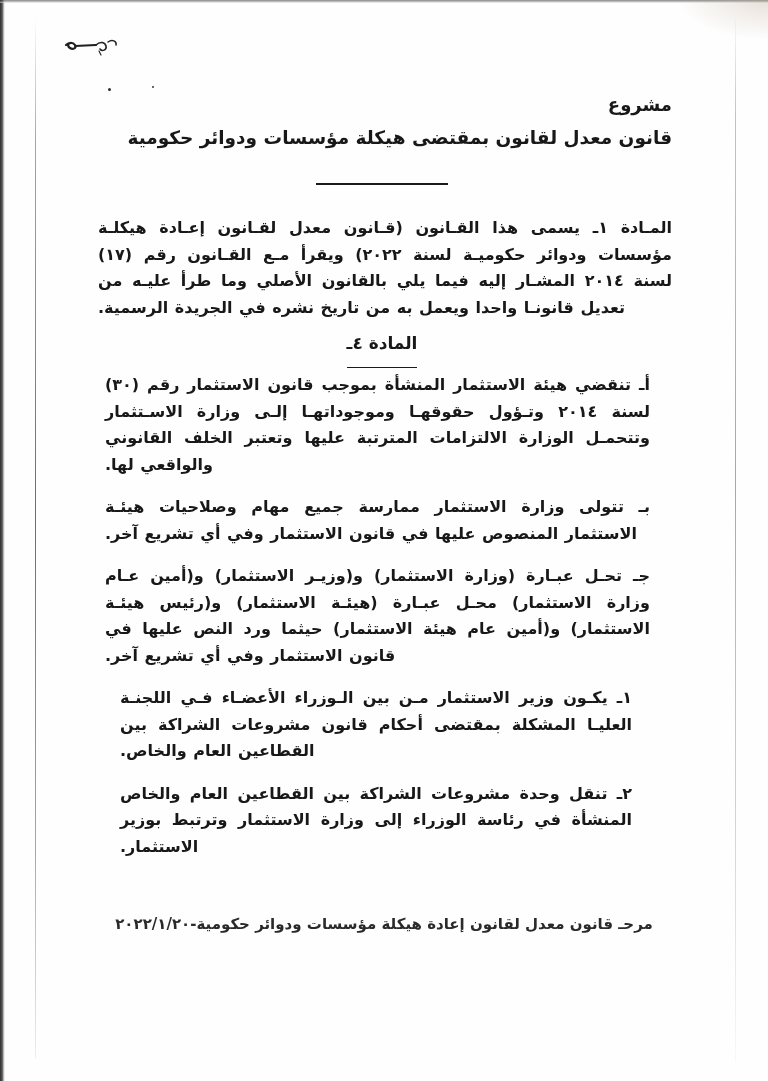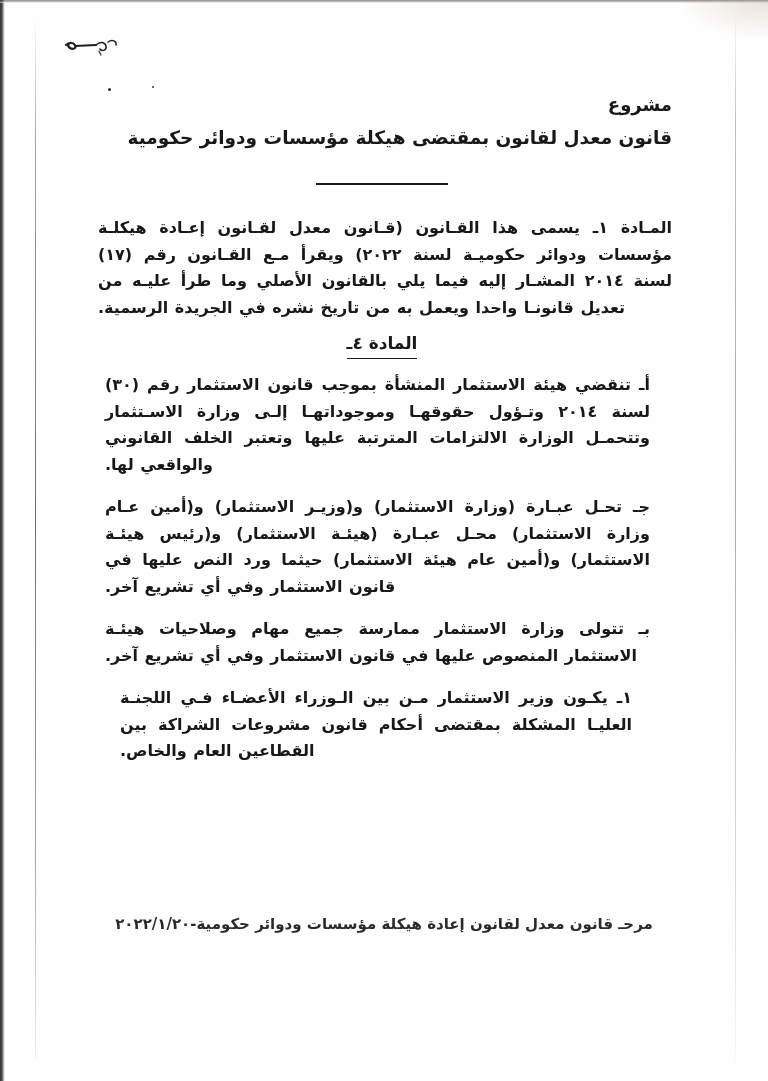--- a/index.html
+++ b/index.html
@@ -137,21 +137,21 @@
   .center-head {
     text-align: center;
     font-size: 17px;
     font-weight: bold;
     line-height: 26px;
     margin-top: -8px;
     margin-bottom: 12px;
   }
   .center-head span {
     border-bottom: 1.6px solid #1a1a1a;
-    padding-bottom: 5px;
+    padding-bottom: 14px;
   }
 
   .gap-sm { height: 4px; }
 
   .footer {
     position: absolute;
     bottom: 148px;
     left: 0;
     width: 768px;
     text-align: center;
@@ -197,25 +197,26 @@
 
     <div class="gap-sm"></div>
 
 
     <div class="center-head">
       <span>المادة ٤ـ</span>
     </div>
 
     <p class="article clause">أـ تنقضي هيئة الاستثمار المنشأة بموجب قانون الاستثمار رقم (٣٠) لسنة ٢٠١٤ وتـؤول حقوقهـا وموجوداتهـا إلـى وزارة الاسـتثمار وتتحمـل الوزارة الالتزامات المترتبة عليها وتعتبر الخلف القانوني والواقعي لها.</p>
 
+    <p class="article clause">بـ تتولى وزارة الاستثمار ممارسة جميع مهام وصلاحيات هيئـة الاستثمار المنصوص عليها في قانون الاستثمار وفي أي تشريع آخر.</p>
+
     <p class="article clause">جـ تحـل عبـارة (وزارة الاستثمار) و(وزيـر الاستثمار) و(أمين عـام وزارة الاستثمار) محـل عبـارة (هيئـة الاستثمار) و(رئيس هيئـة الاستثمار) و(أمين عام هيئة الاستثمار) حيثما ورد النص عليها في قانون الاستثمار وفي أي تشريع آخر.</p>
 
-    <p class="article clause">بـ تتولى وزارة الاستثمار ممارسة جميع مهام وصلاحيات هيئـة الاستثمار المنصوص عليها في قانون الاستثمار وفي أي تشريع آخر.</p>
-
 
     <p class="article subitem">١ـ يكـون وزير الاستثمار مـن بين الـوزراء الأعضـاء فـي اللجنـة العليـا المشكلة بمقتضى أحكام قانون مشروعات الشراكة بين القطاعين العام والخاص.</p>
 
+    <p class="article subitem">٢ـ تنقل وحدة مشروعات الشراكة بين القطاعين العام والخاص المنشأة في رئاسة الوزراء إلى وزارة الاستثمار وترتبط بوزير الاستثمار.</p>
 
   </div>
 
   <div class="footer">مرحـ قانون معدل لقانون إعادة هيكلة مؤسسات ودوائر حكومية-٢٠٢٢/١/٢٠</div>
 
 </div>
 
 </body></html>

